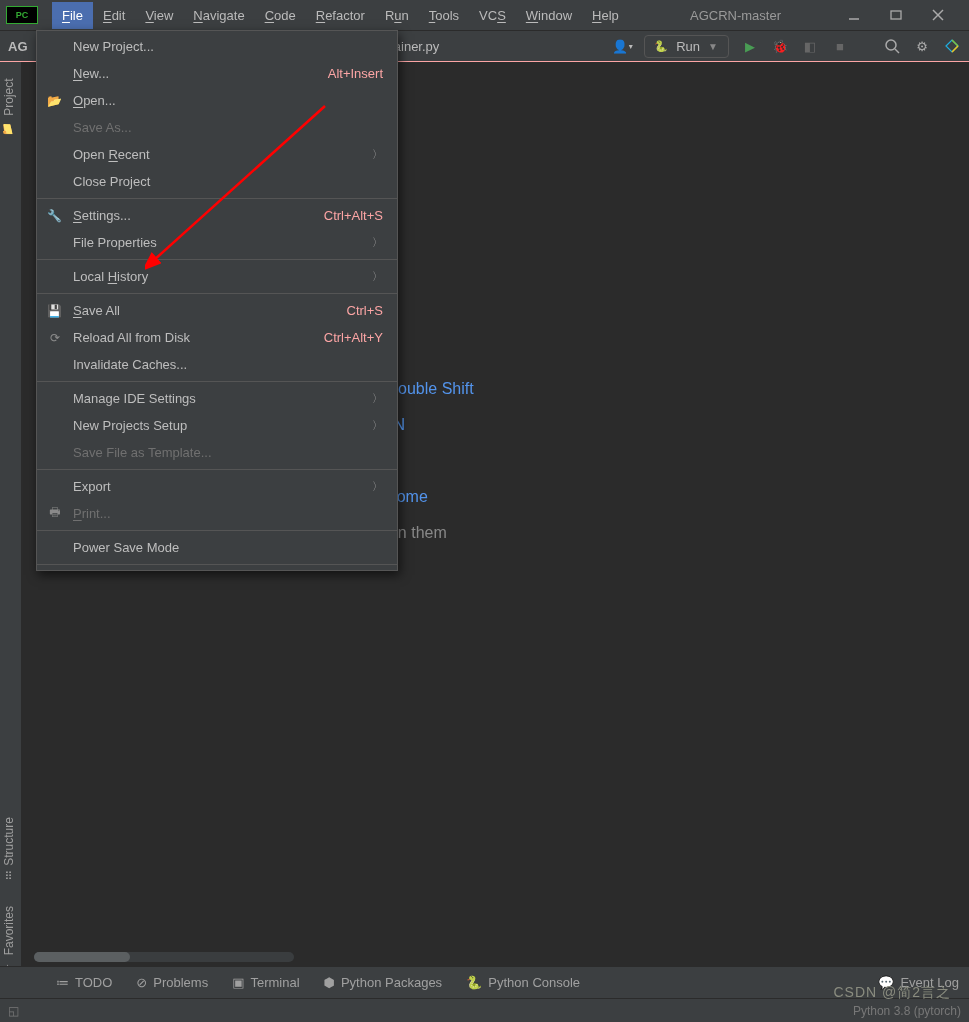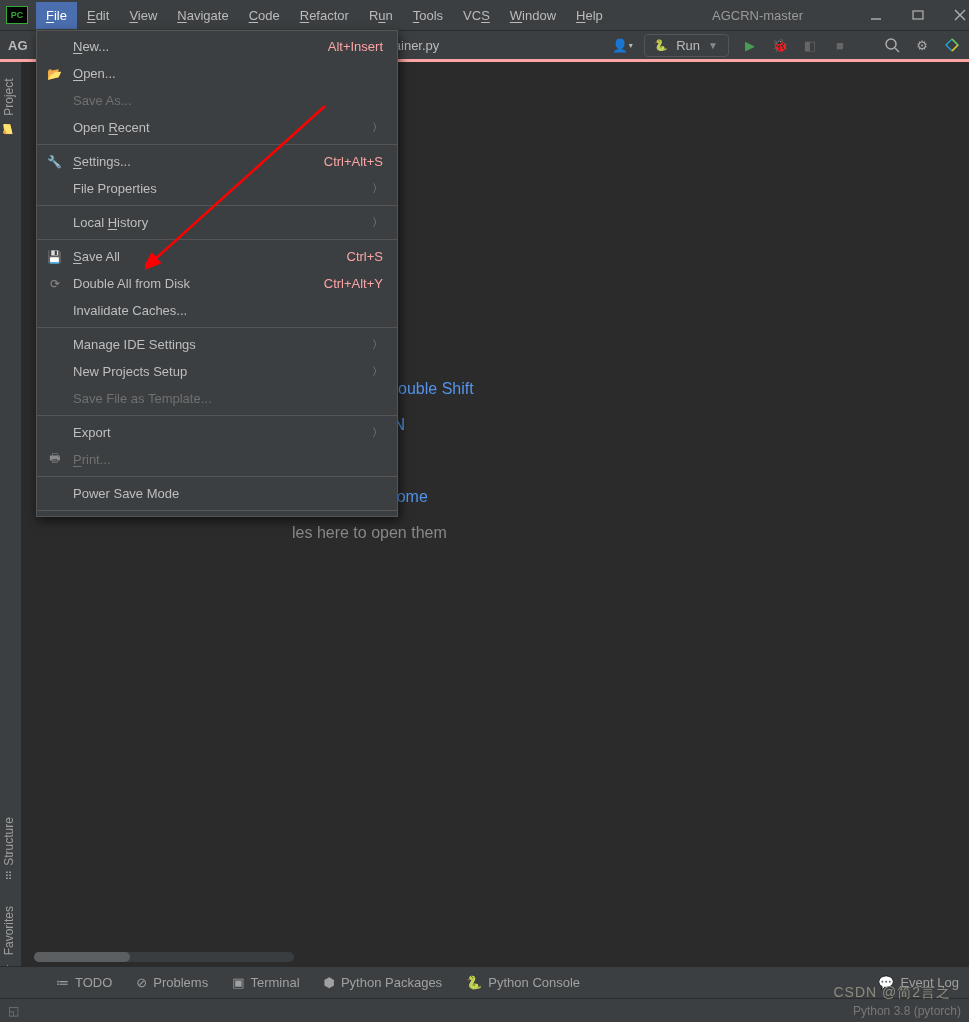--- a/index.html
+++ b/index.html
@@ -1,29 +1,29 @@
 <!DOCTYPE html>
 <html><head>
 <meta charset="utf-8">
 <style>
 * { margin:0; padding:0; box-sizing:border-box; font-family:"Segoe UI",Arial,sans-serif; -webkit-font-smoothing:antialiased; }
 body { background:#2b2b2b; width:969px; height:1022px; overflow:hidden; color:#bbbbbb; font-size:13px; position:relative; }
 
 .titlebar { height:30px; background:#3c3f41; display:flex; align-items:center; padding-left:6px; font-size:13px; }
-.pc-logo { width:22px; height:18px; background:#000; border:1px solid #3a3; color:#3a3; font-size:9px; font-weight:700; text-align:center; line-height:16px; margin-right:8px; }
+.pc-logo { width:32px; height:18px; background:#000; border:1px solid #3a3; color:#3a3; font-size:9px; font-weight:700; text-align:center; line-height:16px; margin-right:14px; }
 .menubar { display:flex; }
 .menubar .item { padding:6px 10px; color:#bbb; cursor:pointer; }
 .menubar .item.active { background:#4b6eaf; color:#fff; }
 .menubar .mn { text-decoration:underline; text-underline-offset:2px; }
-.title-right { margin-left:auto; display:flex; align-items:center; gap:24px; color:#9a9a9a;}
+.title-right { margin-left:auto; display:flex; align-items:center; gap:24px; padding-right:22px; color:#9a9a9a;}
 .title-right .proj { margin-right:40px; }
 .winbtn { display:inline-flex; width:18px; justify-content:center; color:#aaaaaa;}
 .winbtn svg { display:block; }
 
-.toolbar { height:32px; background:#3c3f41; border-top:1px solid #2b2b2b; border-bottom:3px solid #fca5a5; display:flex; align-items:center; padding:0 8px; }
+.toolbar { height:32px; background:#3c3f41; border-top:1px solid #2b2b2b; border-bottom:1px solid #fca5a5; display:flex; align-items:center; padding:0 8px; }
 .toolbar .left { font-weight:700; color:#bbb; }
 .toolbar .tab { margin-left:12px; color:#bbb; }
 .toolbar .right { margin-left:auto; display:flex; align-items:center; gap:12px; }
 .run-cfg { border:1px solid #555; border-radius:4px; padding:3px 10px; display:flex; align-items:center; gap:8px;}
 .run-cfg .py { color:#f0c040; font-size:11px; }
 .tb-icon { display:inline-flex; width:18px; height:18px; align-items:center; justify-content:center; }
 
 .sidebar-left { position:absolute; left:0; top:62px; bottom:32px; width:22px; background:#3c3f41; border-right:1px solid #2b2b2b;}
 .sidetab { writing-mode:vertical-rl; transform:rotate(180deg); font-size:12px; color:#a0a0a0; padding:10px 2px; display:flex; align-items:center; gap:6px; cursor:pointer;}
 .sidetab.project { margin-top:6px; }
@@ -153,33 +153,39 @@
       <div class="row"><span>les here to open them</span></div>
     </div>
 </div>
 
 <div class="hscroll">
     <div class="thumb"></div>
   </div>
 
 <div class="filemenu" id="filemenu">
     <div class="mi">
+      <span>New Project...</span>
+    </div>
+    <div class="mi">
       <span><span class="mn">N</span>ew...</span>
       <span class="sc">Alt+Insert</span>
     </div>
     <div class="mi">
       <span class="mi-icon">📂</span>
       <span><span class="mn">O</span>pen...</span>
     </div>
     <div class="mi disabled">
       <span>Save As...</span>
     </div>
     <div class="mi">
       <span>Open <span class="mn">R</span>ecent</span>
       <span class="arr">〉</span>
+    </div>
+    <div class="mi">
+      <span>Close Pro<span class="mn">j</span>ect</span>
     </div>
     <div class="sep"></div>
     <div class="mi">
       <span class="mi-icon">🔧</span>
       <span><span class="mn">S</span>ettings...</span>
       <span class="sc">Ctrl+Alt+S</span>
     </div>
     <div class="mi">
       <span>File Properties</span>
       <span class="arr">〉</span>
@@ -190,21 +196,21 @@
       <span class="arr">〉</span>
     </div>
     <div class="sep"></div>
     <div class="mi">
       <span class="mi-icon">💾</span>
       <span><span class="mn">S</span>ave All</span>
       <span class="sc">Ctrl+S</span>
     </div>
     <div class="mi">
       <span class="mi-icon">⟳</span>
-      <span>Double All from Disk</span>
+      <span>Reload All from Disk</span>
       <span class="sc">Ctrl+Alt+Y</span>
     </div>
     <div class="mi">
       <span>Invalidate Caches...</span>
     </div>
     <div class="sep"></div>
     <div class="mi">
       <span>Manage IDE Settings</span>
       <span class="arr">〉</span>
     </div>

